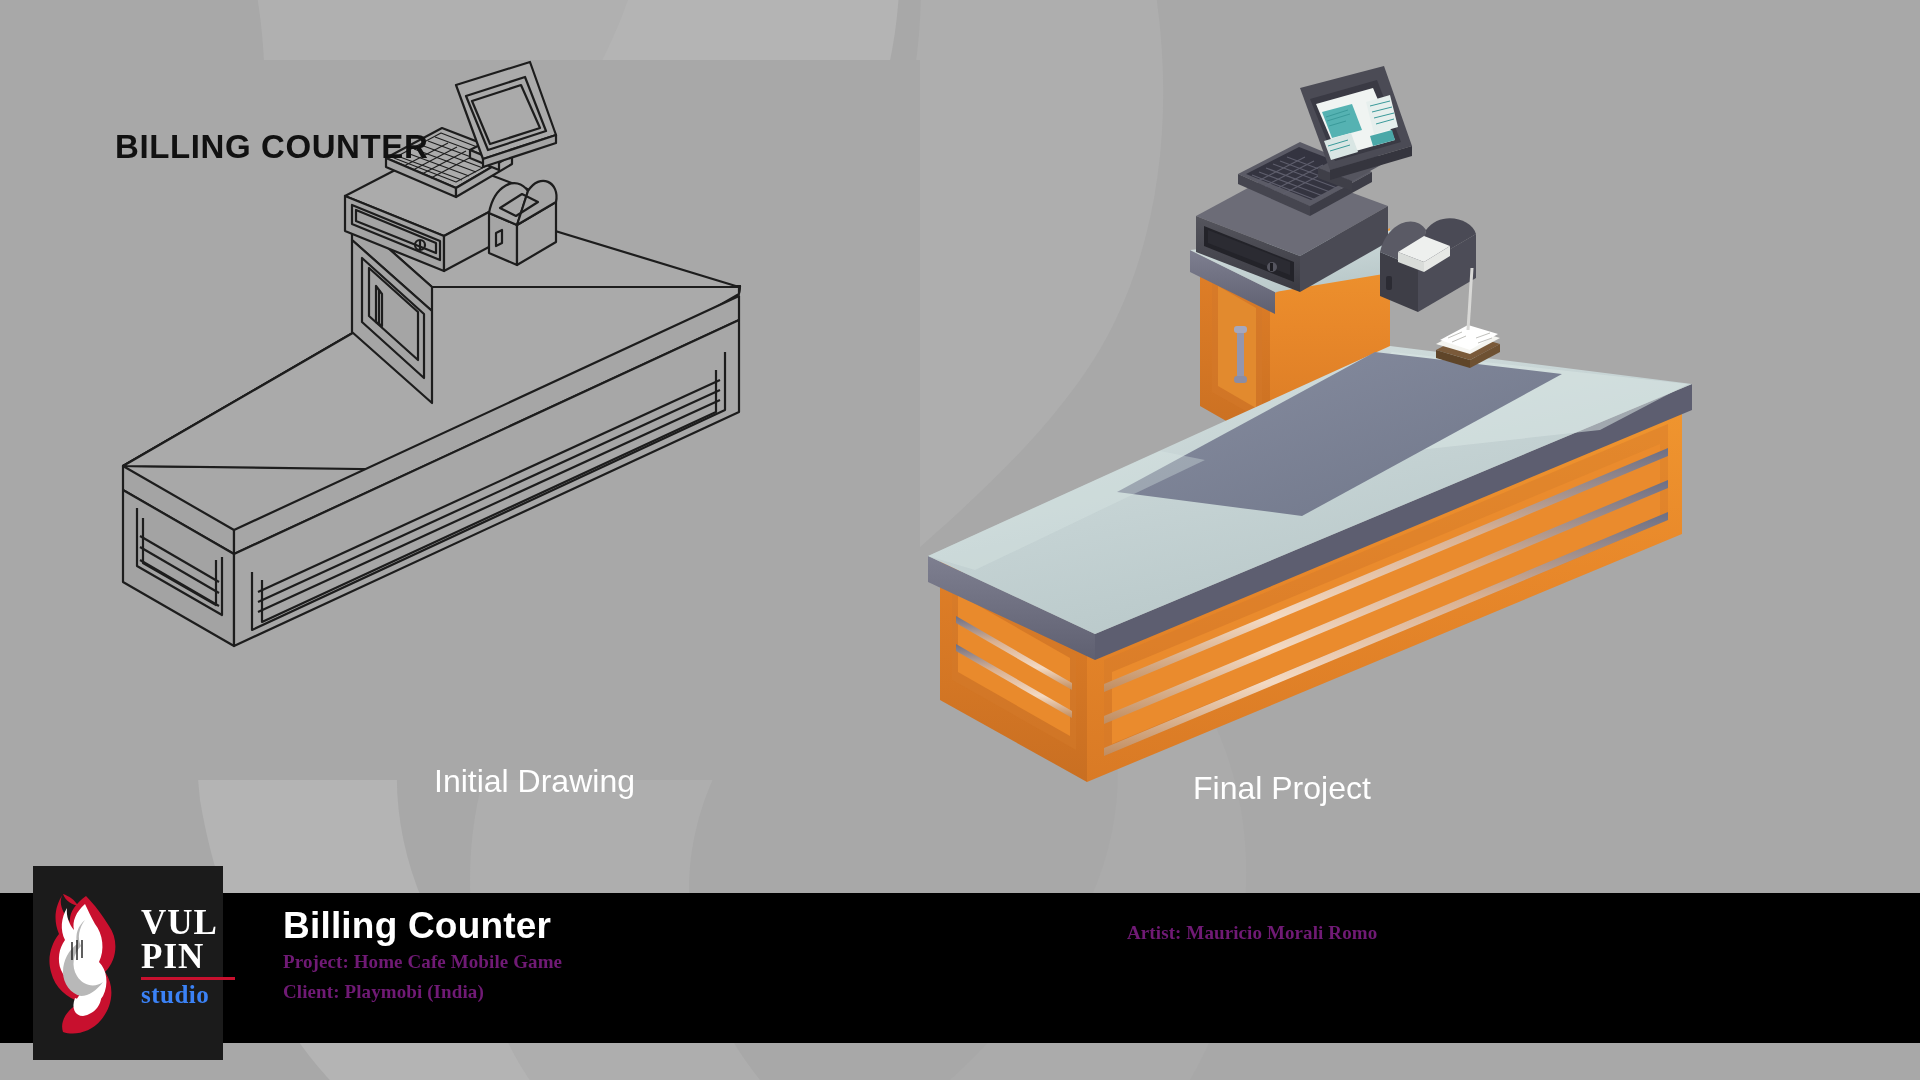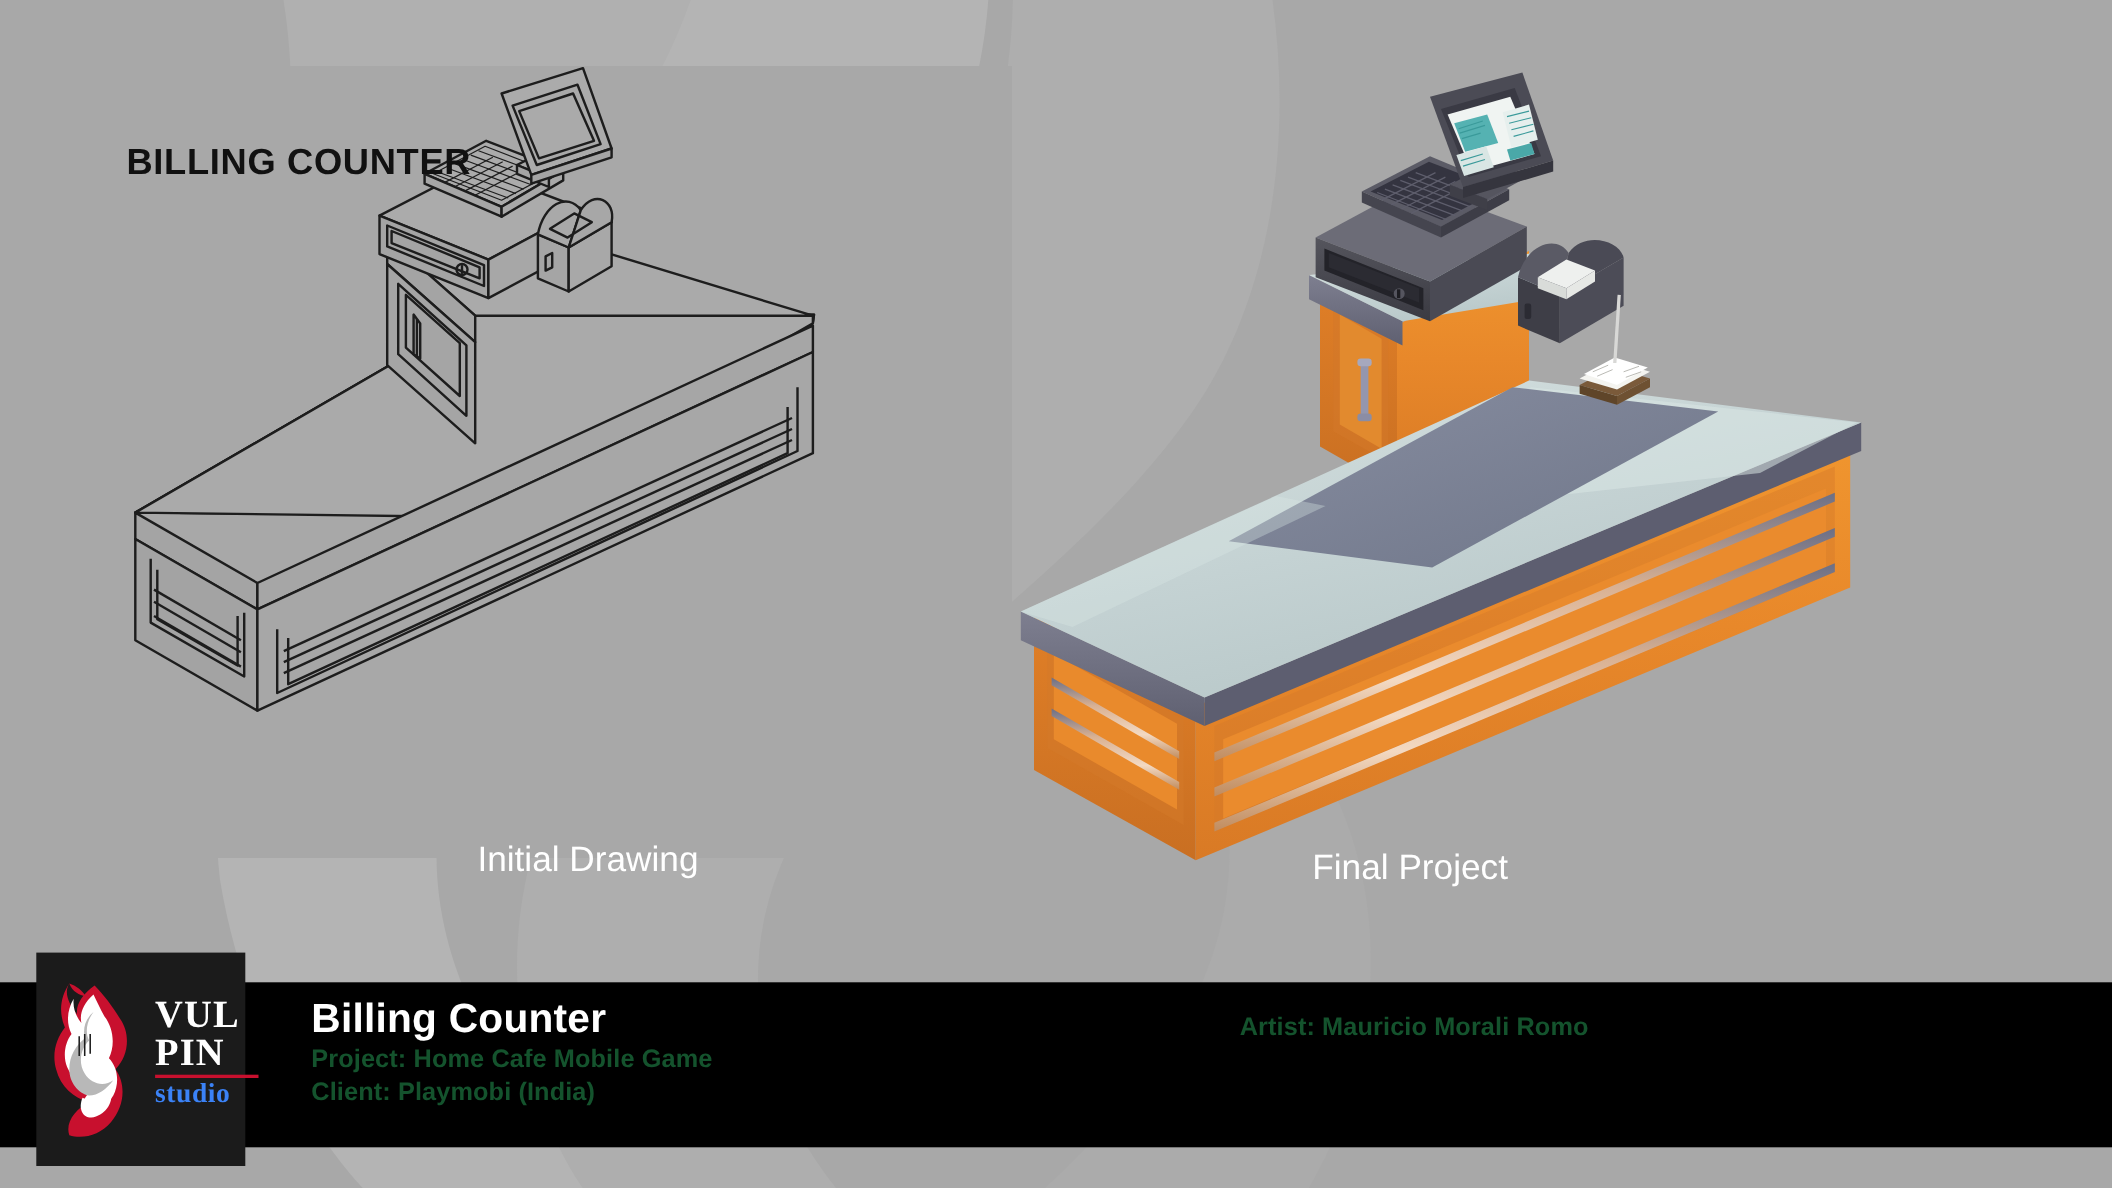--- a/index.html
+++ b/index.html
@@ -111,26 +111,27 @@
     top: 905px;
     color: #ffffff;
   }
   #footer-title {
     font-size: 37px;
     font-weight: bold;
     line-height: 42px;
     letter-spacing: 0.2px;
   }
   .footer-meta {
-    font-size: 23px;
+    font-size: 19px;
     font-weight: bold;
     line-height: 30px;
     letter-spacing: 0.1px;
-    color: #14532d;
+    color: #701a75;
     white-space: nowrap;
+    font-family: Liberation Serif, serif;
   }
   #footer-right {
     position: absolute;
     left: 1127px;
     top: 918px;
     color: #ffffff;
   }
   svg { display: block; }
 </style>
 </head>

